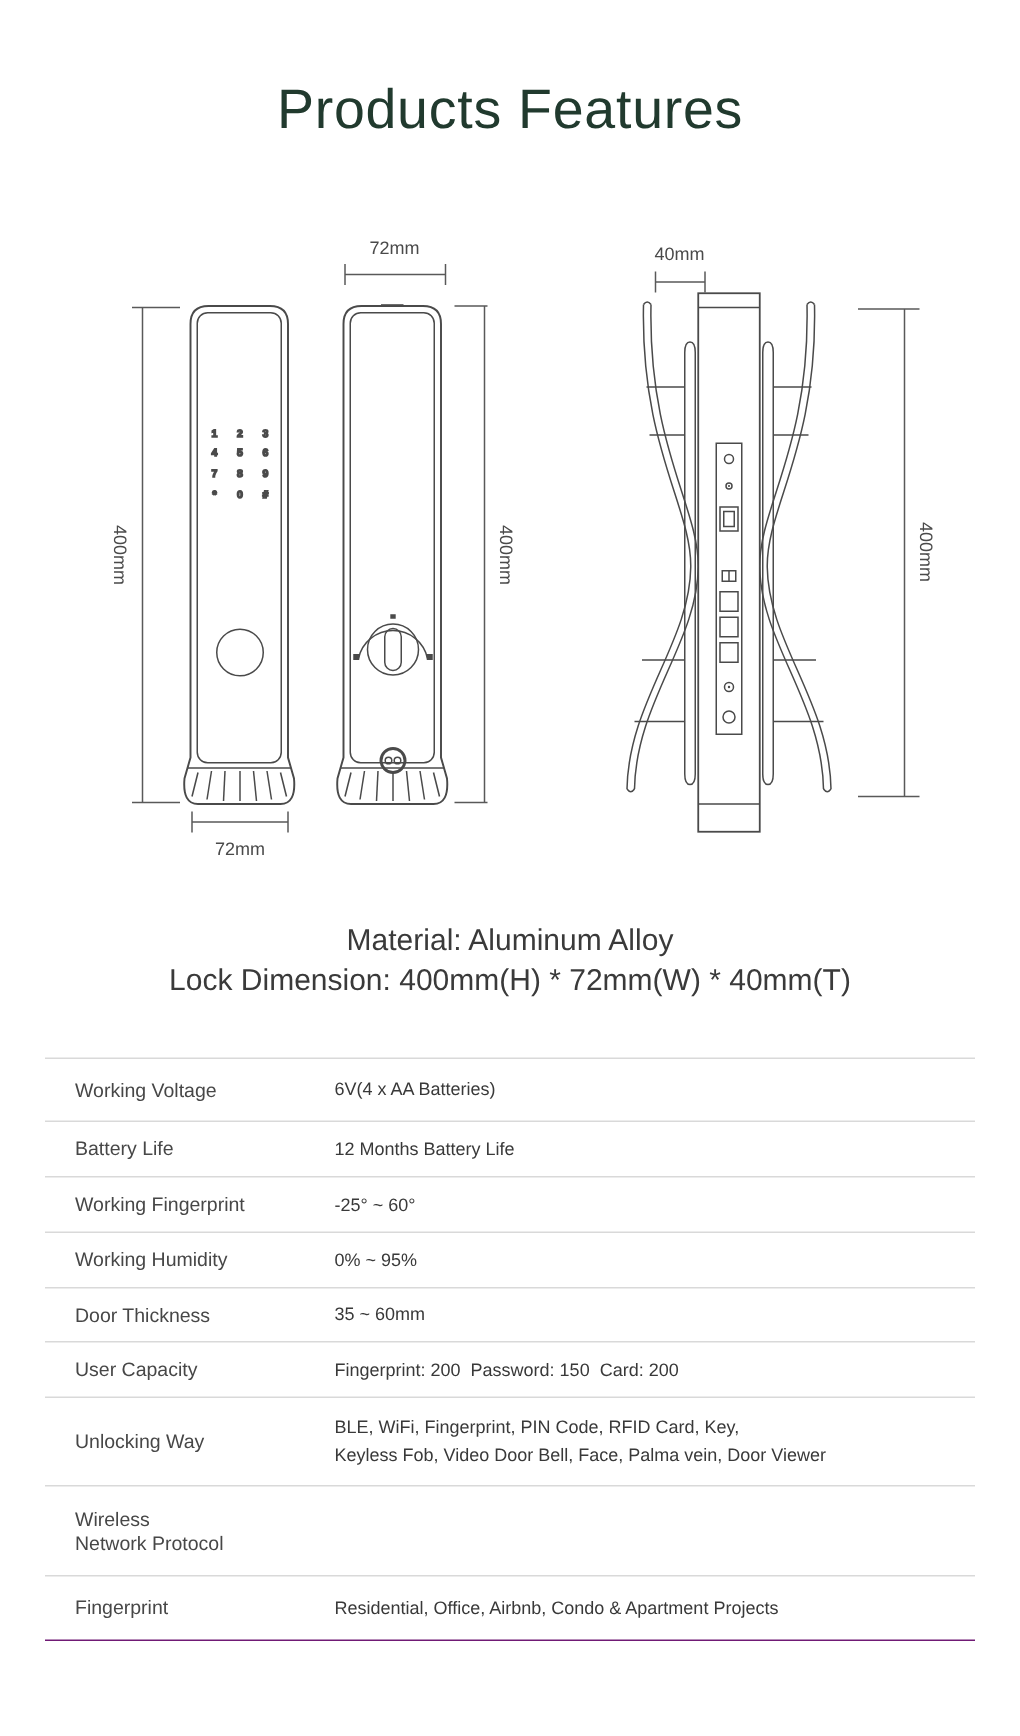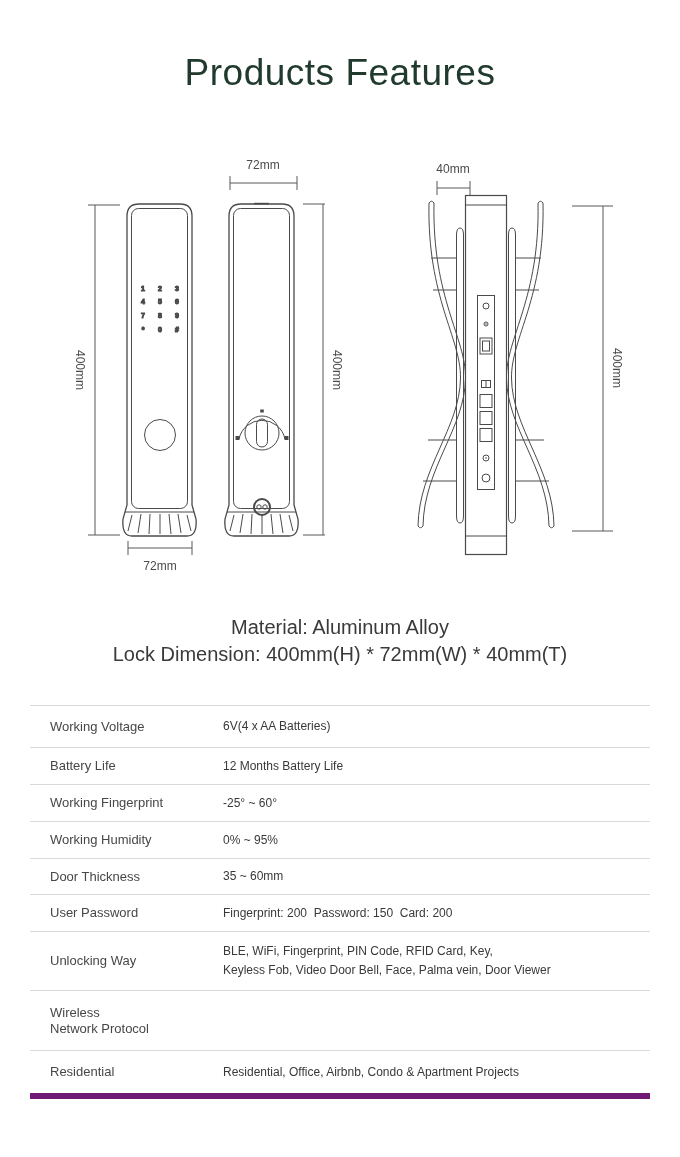--- a/index.html
+++ b/index.html
@@ -11,21 +11,21 @@
     position:absolute;top:52px;left:0;width:680px;text-align:center;
     font-size:37px;font-weight:400;color:#213a2e;letter-spacing:.5px;margin:0;
   }
   .drawing-wrap{position:absolute;top:138px;left:0;width:680px;height:455px;}
   .material-block{
     position:absolute;top:614px;left:0;width:680px;text-align:center;
     font-size:20px;line-height:27px;color:#3a3a3a;
   }
   .spec-table{
     position:absolute;top:705px;left:30px;width:620px;
-    border-bottom:6px solid #701a75;
+    border-bottom:1px solid #701a75;
   }
   .spec-row{
     display:flex;align-items:center;border-top:1px solid #d9d9d9;
     box-sizing:border-box;
   }
   .spec-label{
     width:193px;flex:0 0 193px;padding-left:20px;box-sizing:border-box;
     font-size:13px;color:#474747;white-space:pre-line;line-height:16px;
   }
   .spec-value{
@@ -213,31 +213,31 @@
     </div>
     <div class="spec-row h37">
       <div class="spec-label">Working Humidity</div>
       <div class="spec-value">0% ~ 95%</div>
     </div>
     <div class="spec-row h36">
       <div class="spec-label">Door Thickness</div>
       <div class="spec-value">35 ~ 60mm</div>
     </div>
     <div class="spec-row h37">
-      <div class="spec-label">User Password</div>
+      <div class="spec-label">User Capacity</div>
       <div class="spec-value">Fingerprint: 200  Password: 150  Card: 200</div>
     </div>
     <div class="spec-row h59">
       <div class="spec-label">Unlocking Way</div>
       <div class="spec-value">BLE, WiFi, Fingerprint, PIN Code, RFID Card, Key,
 Keyless Fob, Video Door Bell, Face, Palma vein, Door Viewer</div>
     </div>
     <div class="spec-row h60">
       <div class="spec-label">Wireless
 Network Protocol</div>
     </div>
     <div class="spec-row h43">
-      <div class="spec-label">Residential</div>
+      <div class="spec-label">Fingerprint</div>
       <div class="spec-value">Residential, Office, Airbnb, Condo &amp; Apartment Projects</div>
     </div>
   </div>
 
 </div>
 
 </body></html>

